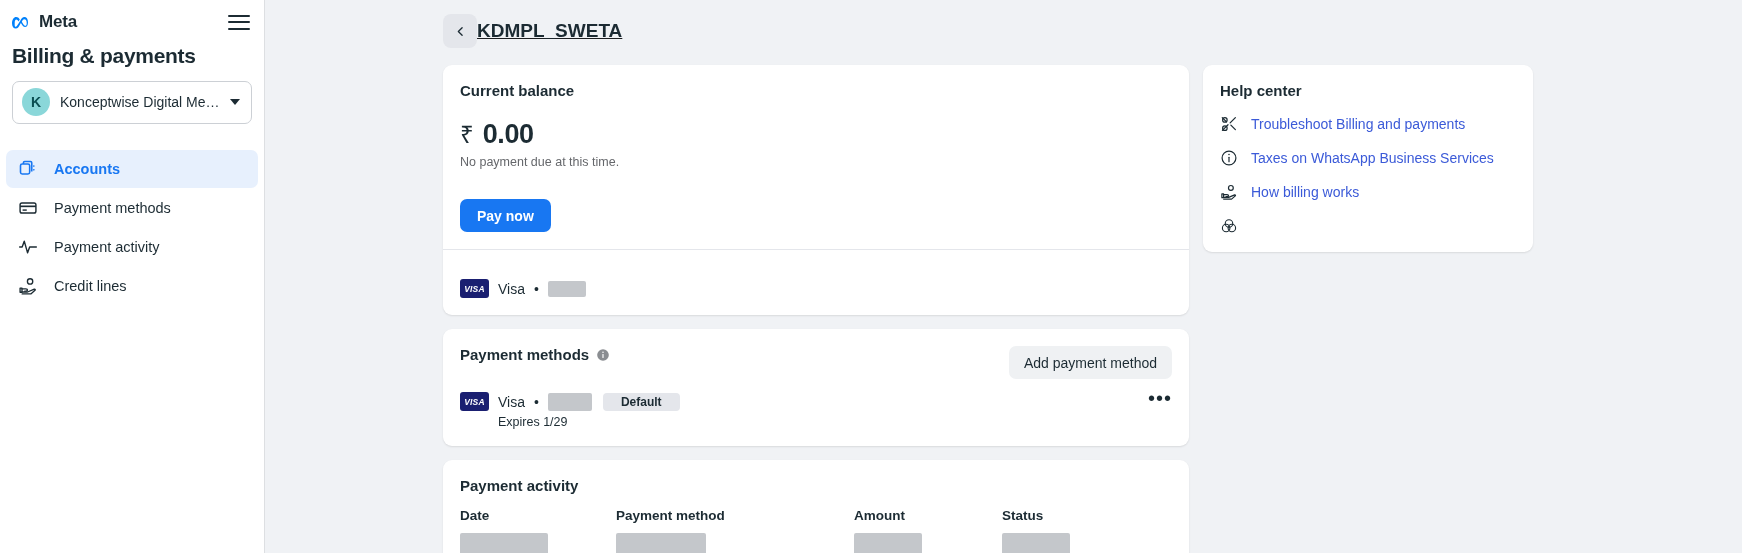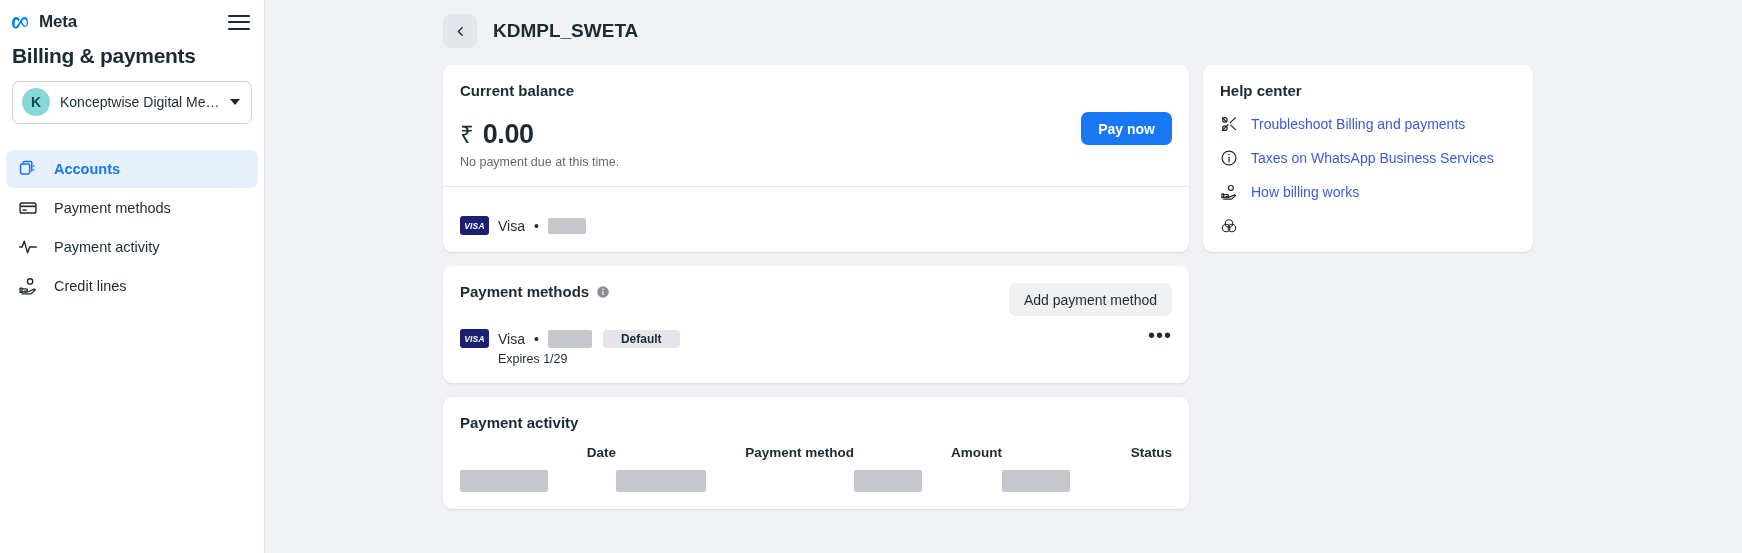--- a/index.html
+++ b/index.html
@@ -73,22 +73,23 @@
   .nav-gap { height: 1px; }
   .nav-item.active { background: #e7f0fd; color: #1877f2; font-weight: 700; }
   .nav-item .ico { width: 20px; height: 20px; flex: 0 0 20px; display: block; }
 
   
   .main {
     flex: 1; height: 553px; background: #f0f2f5;
     overflow: hidden; position: relative;
   }
   .main-header {
-    display: flex; align-items: center; gap: 16px;
+    display: flex; align-items: center; 
     padding: 14px 0 0 178px;
+    text-decoration: underline;
   }
   .back-btn {
     width: 34px; height: 34px; border-radius: 8px;
     background: #e4e6eb; border: none; cursor: pointer;
     display: flex; align-items: center; justify-content: center;
   }
   .page-title { font-size: 19px; font-weight: 700; color: #1c2b33; }
 
   .content {
     display: flex; gap: 14px;
@@ -99,21 +100,21 @@
 
   .card {
     background: #ffffff; border-radius: 9px;
     box-shadow: 0 1px 2px rgba(0,0,0,0.10);
     margin-bottom: 14px;
   }
   .card-sec { padding: 17px 17px 17px 17px; }
   .card-title { font-size: 15px; font-weight: 700; color: #1c2b33; }
   .divider { height: 1px; background: #e4e6eb; }
 
-  .balance-row { display: flex; align-items: flex-start; }
+  .balance-row { display: flex; align-items: flex-start; flex-direction: column; }
   .balance-left { flex: 1; }
   .amount {
     display: flex; align-items: baseline; gap: 9px;
     margin-top: 18px;
   }
   .rupee { font-size: 24px; font-weight: 400; color: #1c2b33; }
   .amount-val { font-size: 27px; font-weight: 700; color: #1c2b33; letter-spacing: -0.4px; }
   .sub-note { font-size: 12.5px; color: #65676b; margin-top: 5px; }
   .btn-primary {
     background: #1877f2; color: #fff; border: none;
@@ -150,21 +151,21 @@
     margin-left: 2px;
   }
   .expires { font-size: 12.5px; color: #1c2b33; margin: 4px 0 0 38px; }
   .dots { font-size: 20px; color: #1c2b33; letter-spacing: 1px; cursor: pointer; line-height: 12px; }
 
   .pm-row { display: flex; align-items: flex-start; margin-top: 13px; }
   .pm-row .grow { flex: 1; }
 
   table.activity { width: 100%; border-collapse: collapse; margin-top: 14px; }
   table.activity th {
-    text-align: right; font-size: 13.5px; font-weight: 700;
+    text-align: left; font-size: 13.5px; font-weight: 700;
     color: #1c2b33; padding: 0 0 10px 0;
   }
   table.activity td { padding: 0; }
   .cell-redact { height: 22px; background: #c4c7cb; border-radius: 2px; }
   .w-date { width: 88px; }
   .w-method { width: 90px; }
   .w-amount { width: 68px; }
   .w-status { width: 68px; }
   .col-date { width: 156px; }
   .col-method { width: 238px; }

